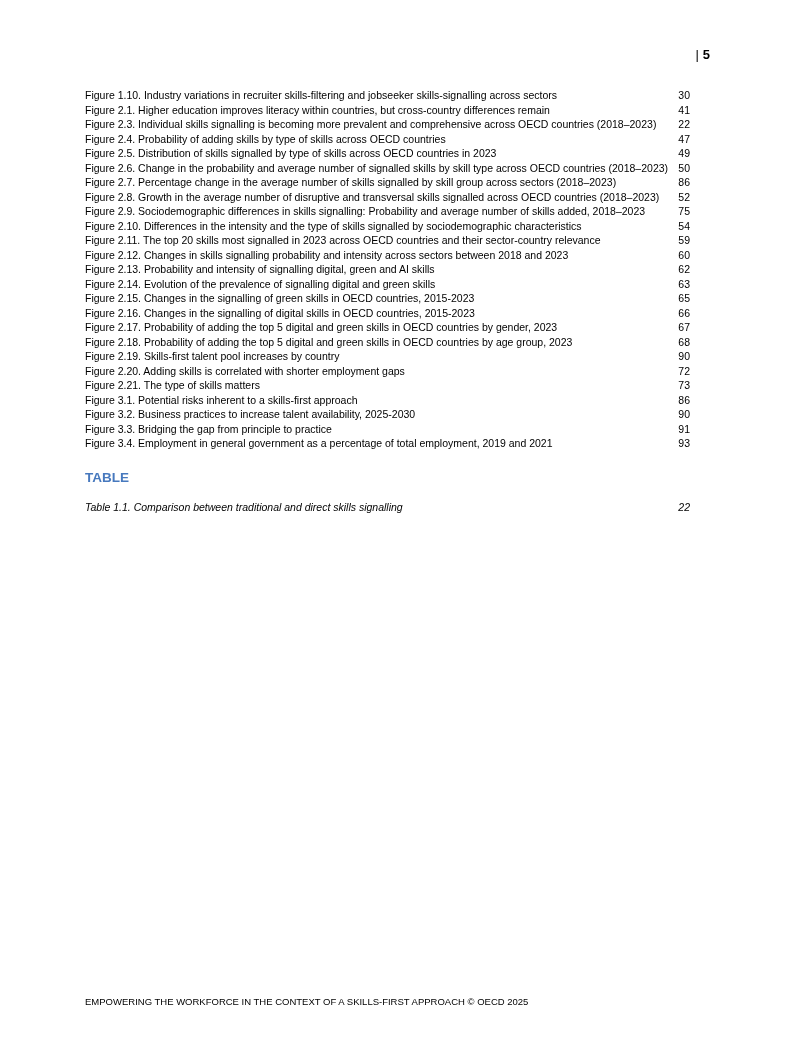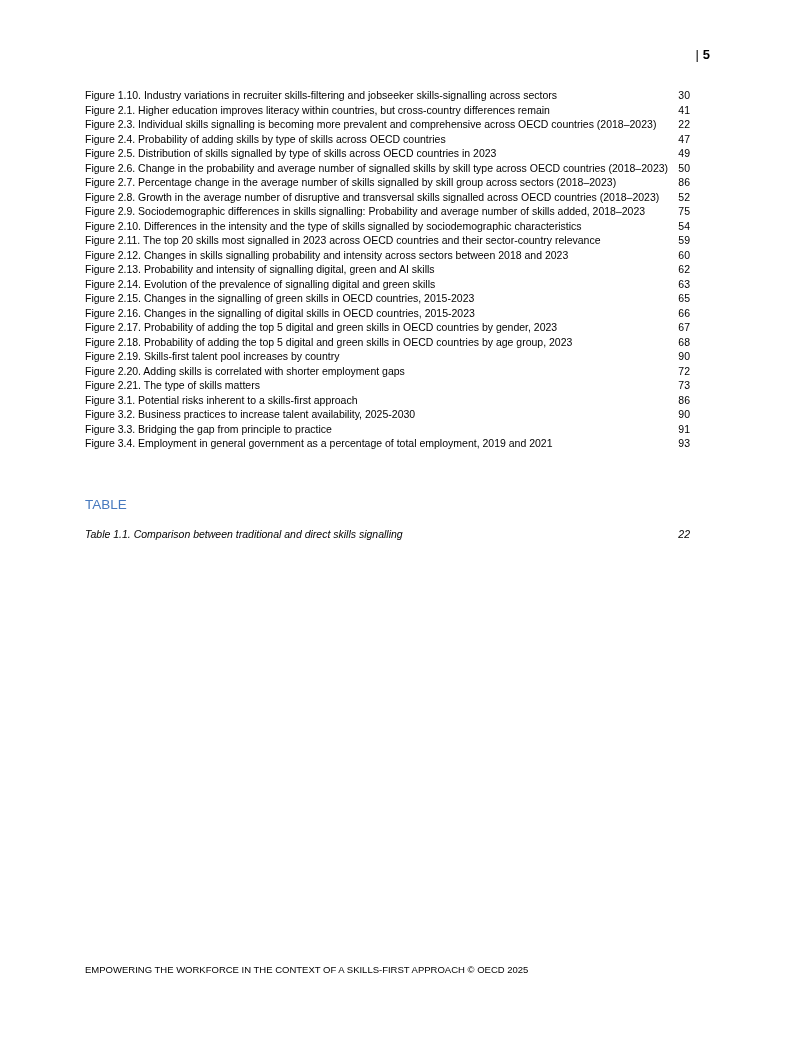--- a/index.html
+++ b/index.html
@@ -42,33 +42,33 @@
     width: 585px;
   }
   .toc-page {
     flex: 1;
     text-align: right;
     white-space: nowrap;
   }
   .section-heading {
     width: 605px;
     margin-left: 85px;
-    margin-top: 46px;
+    margin-top: 19px;
     font-size: 13.5px;
-    font-weight: 400;
+    font-weight: 700;
     line-height: 16px;
   }
   .table-toc {
     margin-top: 14px;
     font-style: italic;
   }
   .footer {
     position: absolute;
     left: 85px;
-    top: 964px;
+    top: 996px;
     width: 625px;
     font-size: 9.5px;
     line-height: 12px;
     color: #000000;
   }
 </style>
 </head>
 <body>
 
 <div class="page">

